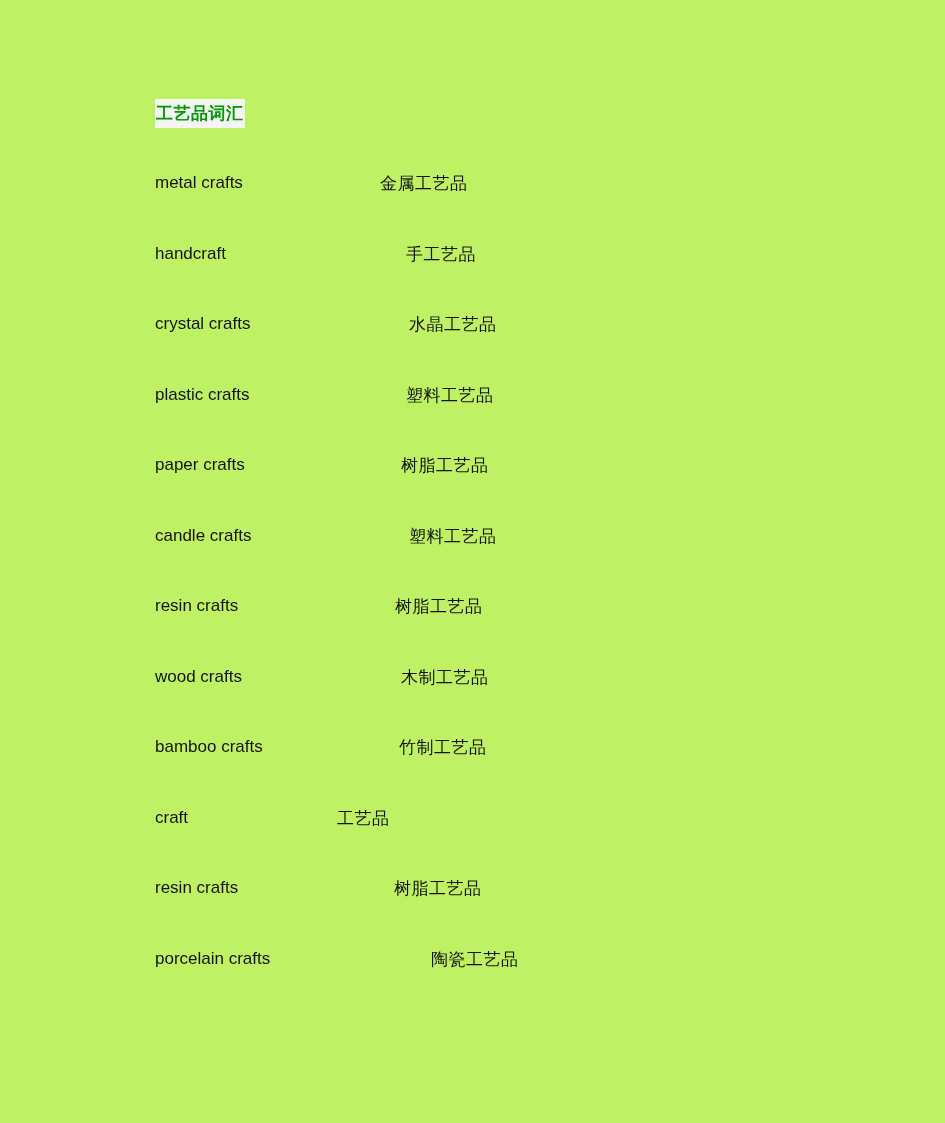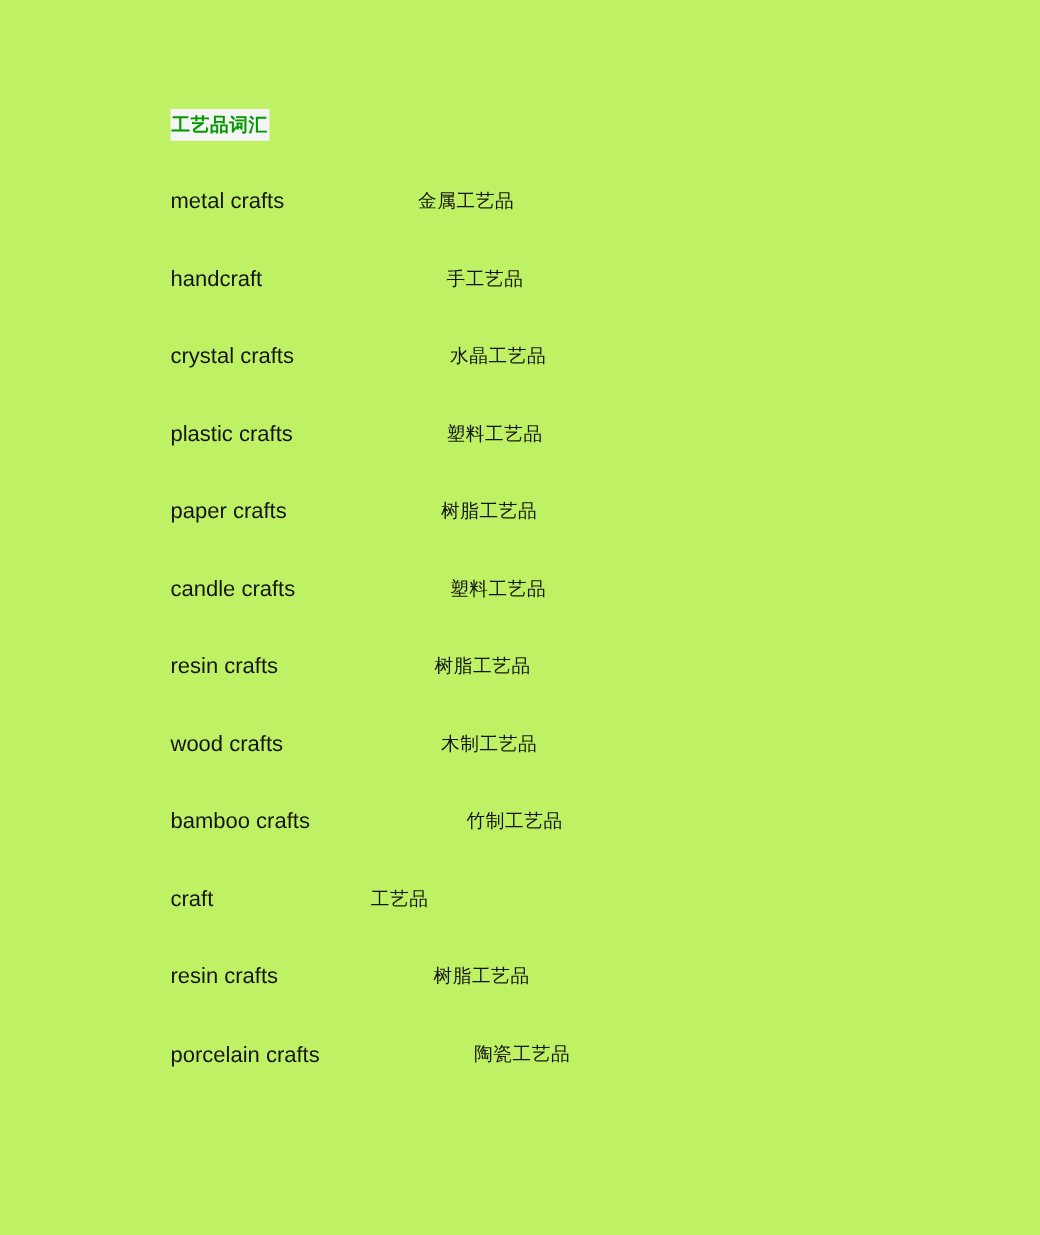--- a/index.html
+++ b/index.html
@@ -49,21 +49,21 @@
   .gloss-row {
     position: relative;
     height: 70.5px;
     width: 945px;
   }
 
   .term-en {
     position: absolute;
     left: 155px;
     top: 10px;
-    font-size: 20px;
+    font-size: 17px;
     line-height: 24px;
     color: #141414;
     white-space: nowrap;
     font-family: "Liberation Sans", "DejaVu Sans", sans-serif;
   }
 
   .term-zh {
     position: absolute;
     top: 10px;
     font-size: 17px;
@@ -109,21 +109,21 @@
       <div class="gloss-row">
         <span class="term-en">resin crafts</span>
         <span class="term-zh" style="left: 395px;">树脂工艺品</span>
       </div>
       <div class="gloss-row">
         <span class="term-en">wood crafts</span>
         <span class="term-zh" style="left: 401px;">木制工艺品</span>
       </div>
       <div class="gloss-row">
         <span class="term-en">bamboo crafts</span>
-        <span class="term-zh" style="left: 424px; text-align: right;">竹制工艺品</span>
+        <span class="term-zh" style="left: 399px; text-align: right;">竹制工艺品</span>
       </div>
       <div class="gloss-row">
         <span class="term-en">craft</span>
         <span class="term-zh" style="left: 337px;">工艺品</span>
       </div>
       <div class="gloss-row">
         <span class="term-en">resin crafts</span>
         <span class="term-zh" style="left: 394px;">树脂工艺品</span>
       </div>
       <div class="gloss-row">

